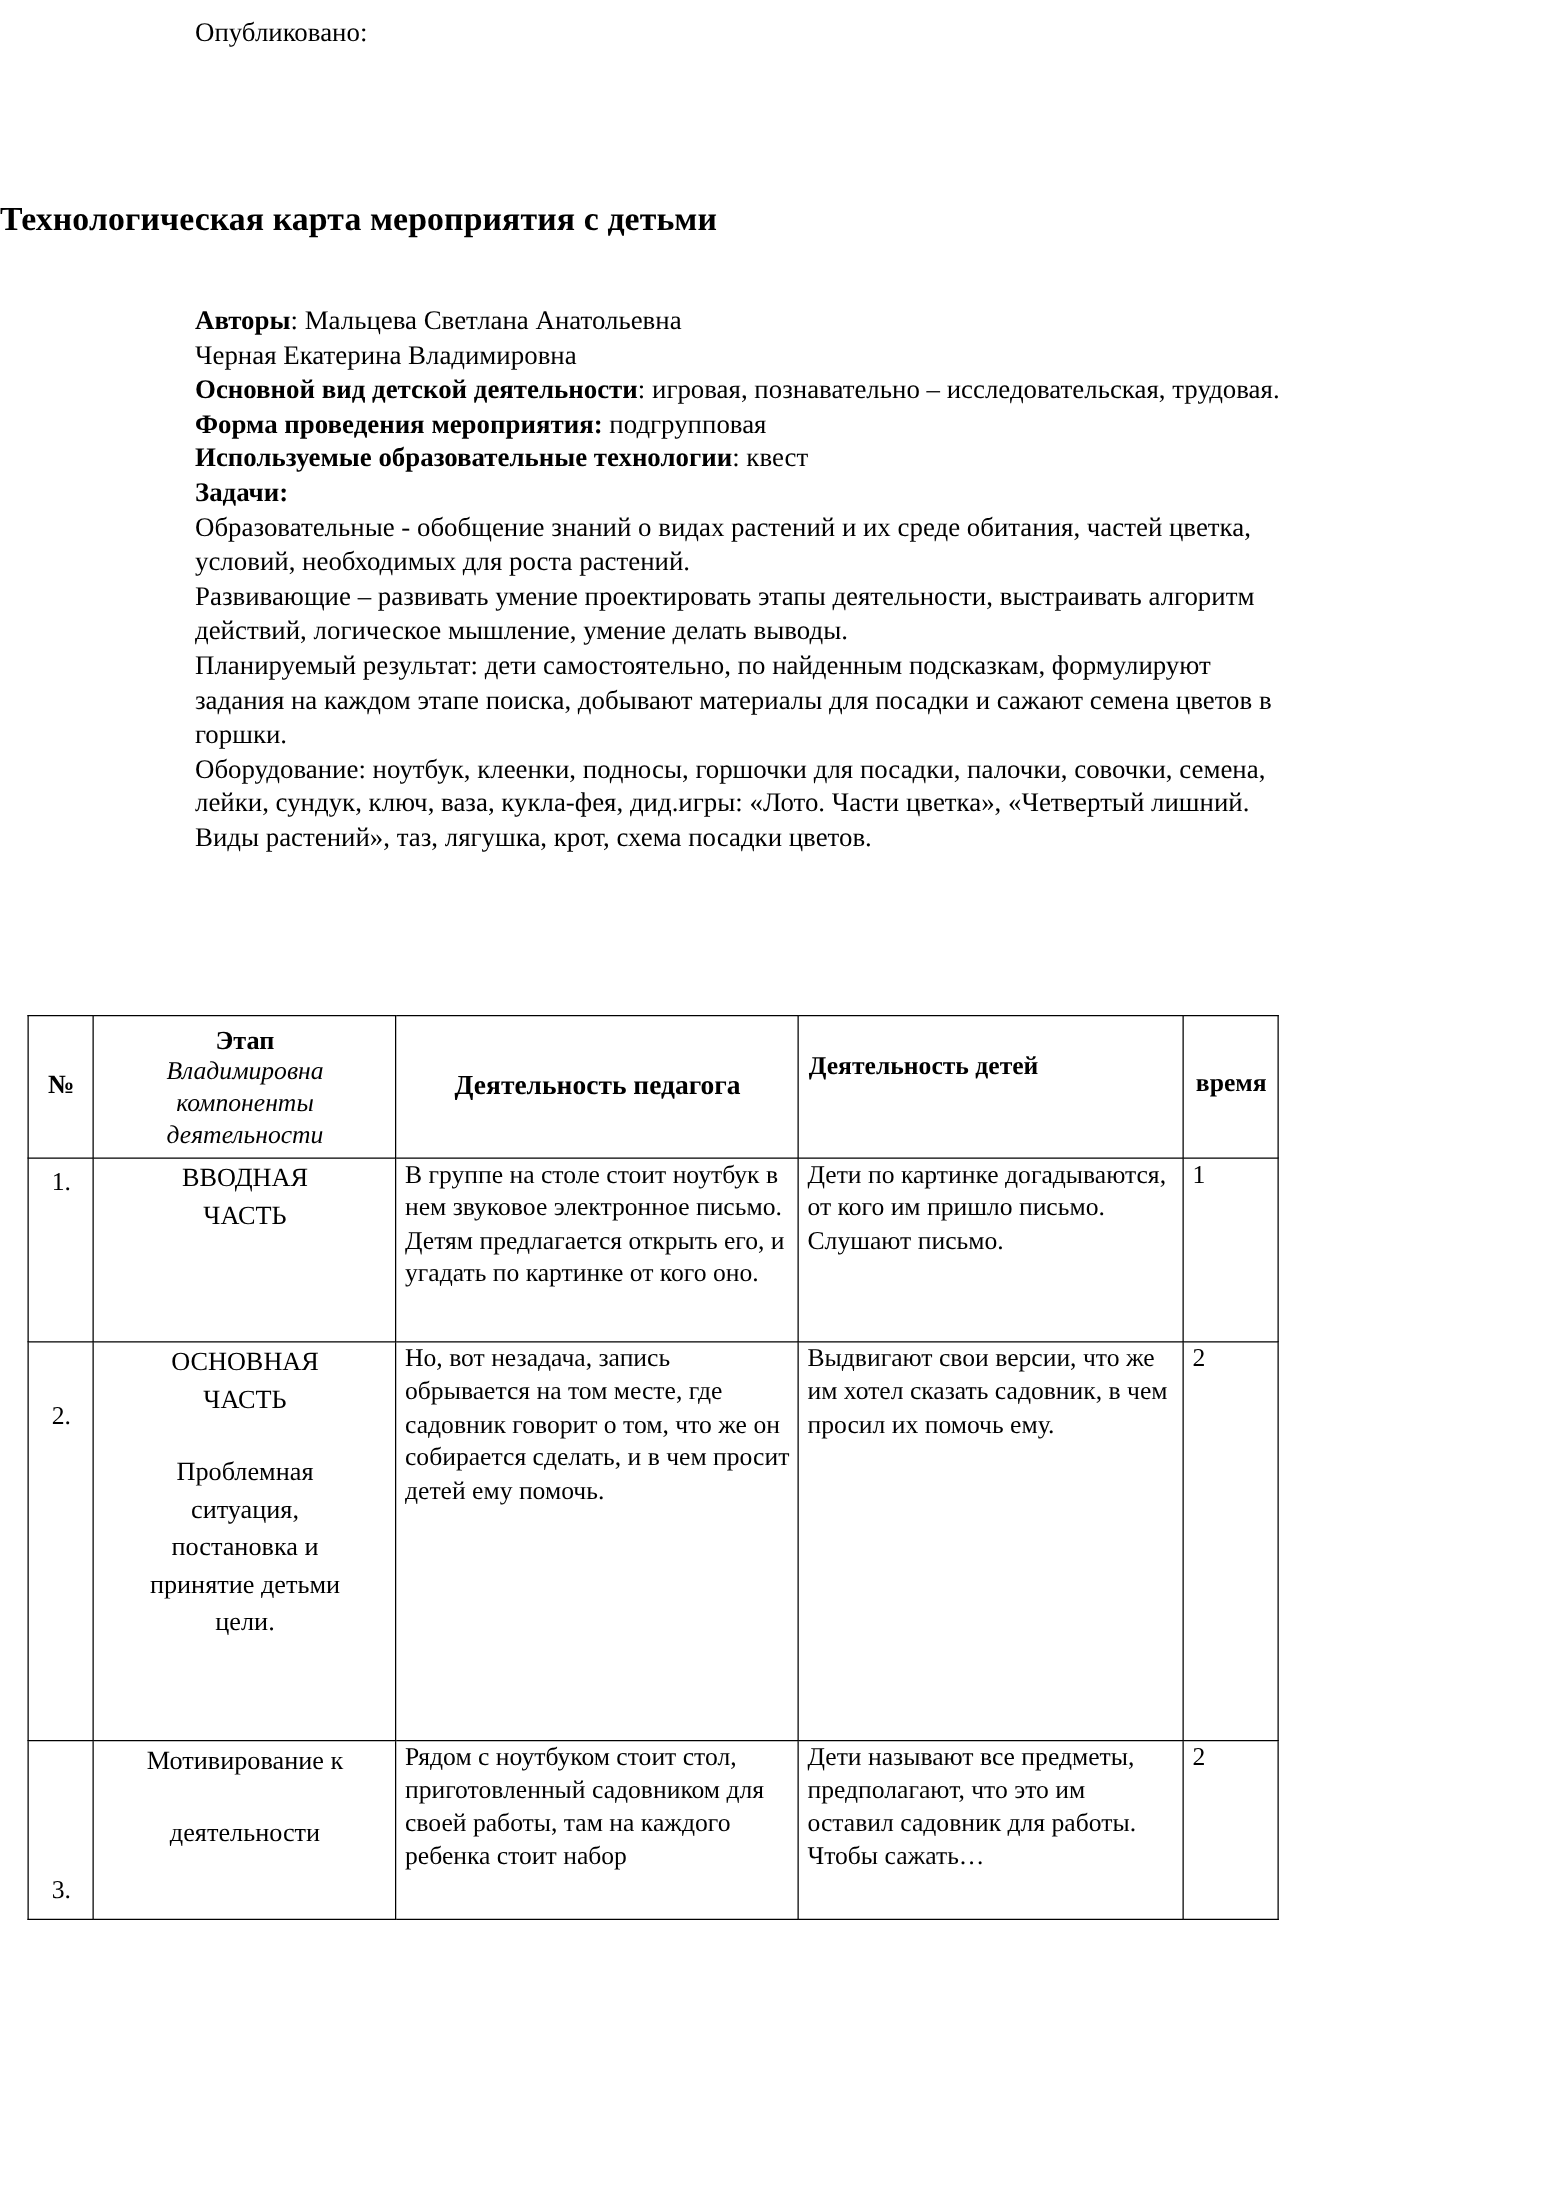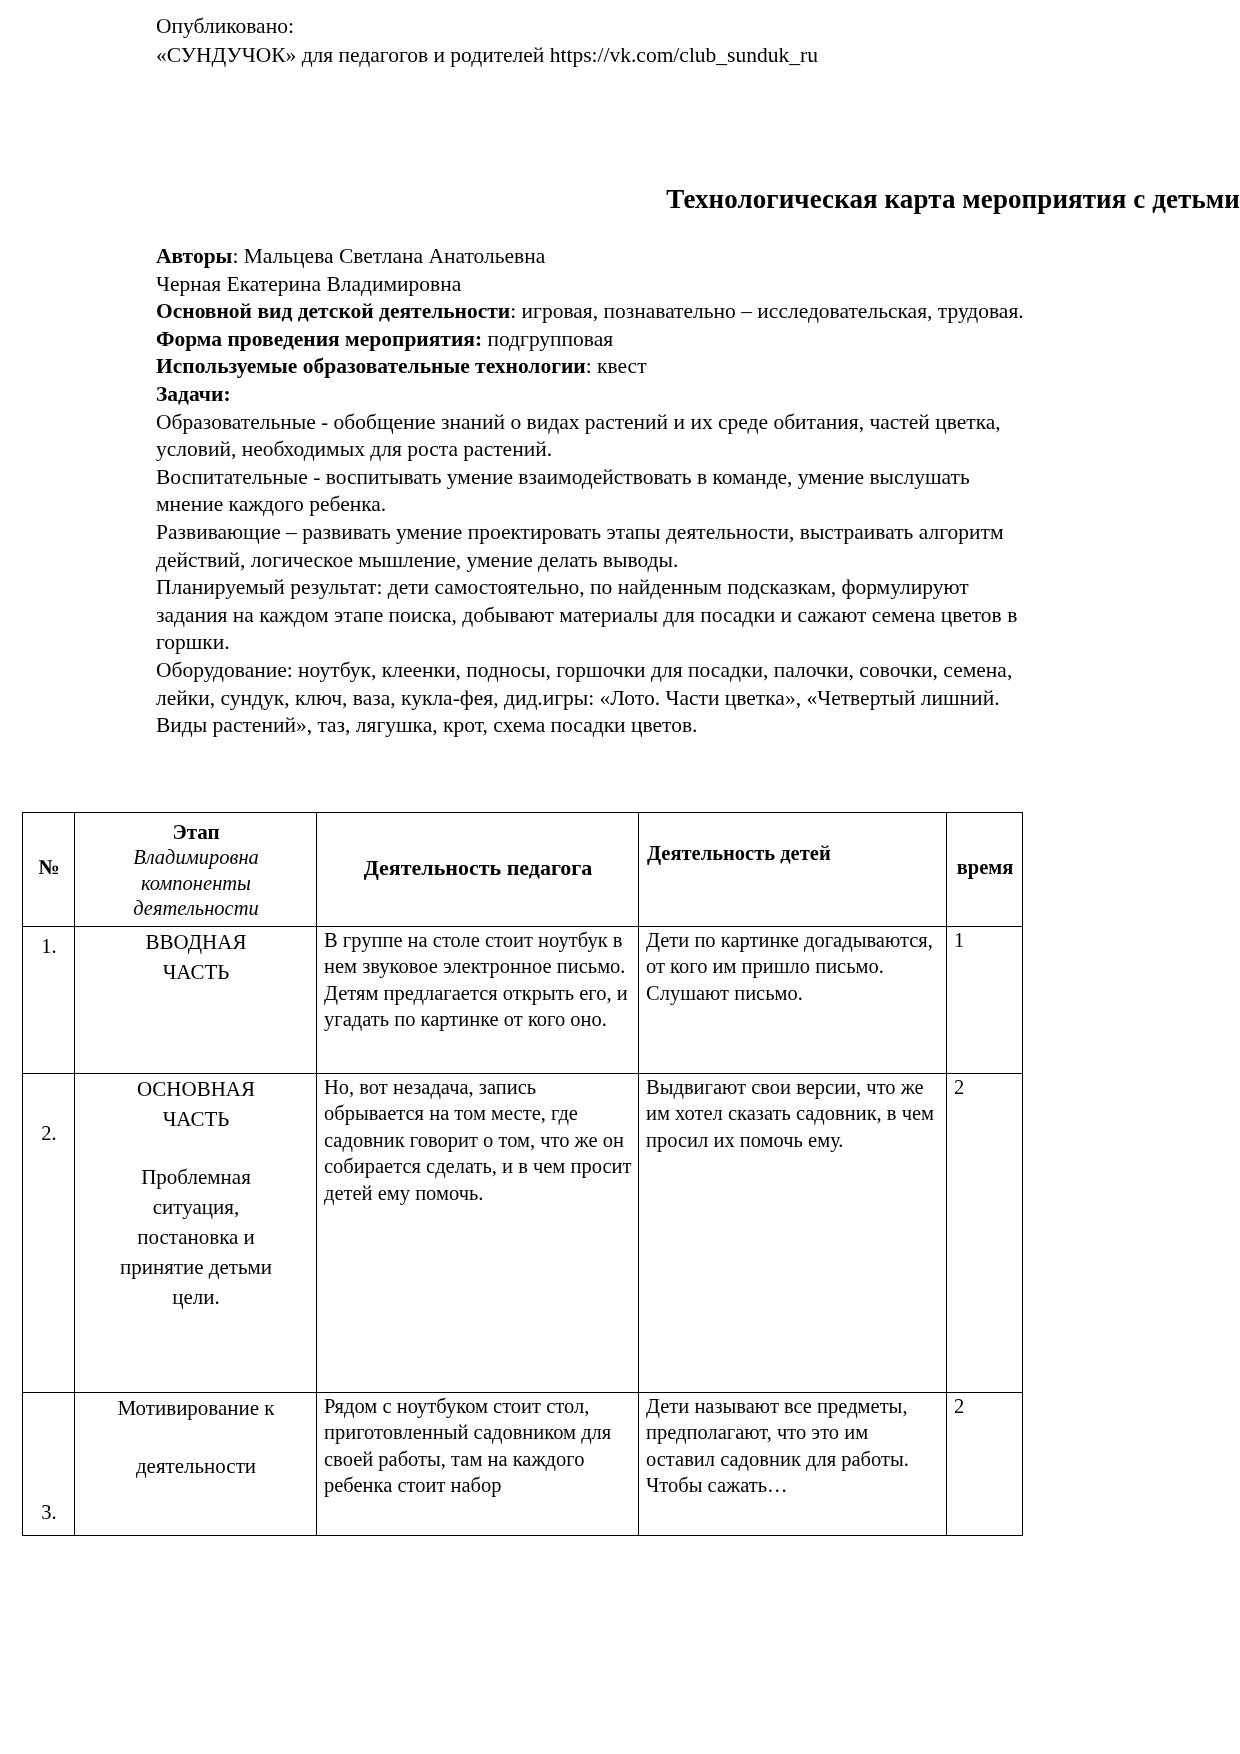--- a/index.html
+++ b/index.html
@@ -32,23 +32,23 @@
     width: 880px;
     font-size: 21.5px;
     line-height: 29px;
   }
   .pub-header div { white-space: nowrap; }
 
   
   .doc-title {
     position: absolute;
     left: 0;
-    top: 184px;
+    top: 160px;
     width: 1240px;
-    text-align: right;
+    text-align: left;
     font-size: 27px;
     font-weight: bold;
     letter-spacing: 0.1px;
   }
 
   
   .body-block {
     position: absolute;
     left: 156px;
     top: 243px;
@@ -155,42 +155,40 @@
   .r2 td { height: 268px; }
   .r3 td { height: 132px; }
 </style>
 </head>
 <body>
 
 <div class="page">
 
   <div class="pub-header">
     <div>Опубликовано:</div>
-    <div>«СУНДУЧОК» для педагогов и родителей https://vk.com/club_sunduk_ru</div>
   </div>
 
   <div class="doc-title">Технологическая карта мероприятия с детьми</div>
 
   <div class="body-block">
 
     <p><b>Авторы</b><span>: </span><span>Мальцева Светлана Анатольевна</span></p>
 
     <p>Черная Екатерина Владимировна</p>
 
     <p><b>Основной вид детской деятельности</b><span>: игровая, познавательно – исследовательская, трудовая.</span></p>
 
     <p><b>Форма проведения мероприятия:</b><span> подгрупповая</span></p>
 
     <p><b>Используемые образовательные технологии</b><span>: квест</span></p>
 
 
     <p><b>Задачи:</b></p>
 
     <p>Образовательные - обобщение знаний о видах растений и их среде обитания, частей цветка, условий, необходимых для роста растений.</p>
-    <p>Воспитательные - воспитывать умение взаимодействовать в команде, умение выслушать мнение каждого ребенка.</p>
     <p>Развивающие – развивать умение проектировать этапы деятельности, выстраивать алгоритм действий, логическое мышление, умение делать выводы.</p>
     <p>Планируемый результат: дети самостоятельно, по найденным подсказкам, формулируют задания на каждом этапе поиска, добывают материалы для посадки и сажают семена цветов в горшки.</p>
     <p>Оборудование: ноутбук, клеенки, подносы, горшочки для посадки, палочки, совочки, семена, лейки, сундук, ключ, ваза, кукла-фея, дид.игры: «Лото. Части цветка», «Четвертый лишний. Виды растений», таз, лягушка, крот, схема посадки цветов.</p>
   </div>
 
   <div class="tbl-wrap">
     <table class="map">
       <colgroup>
         <col class="c-num">
         <col class="c-stage">

